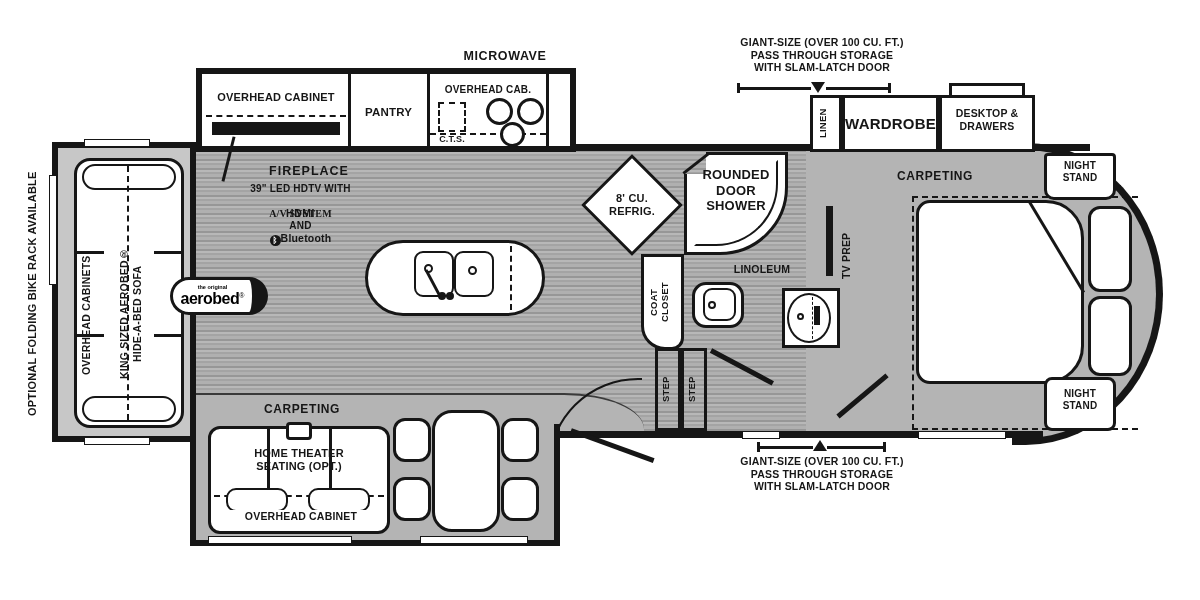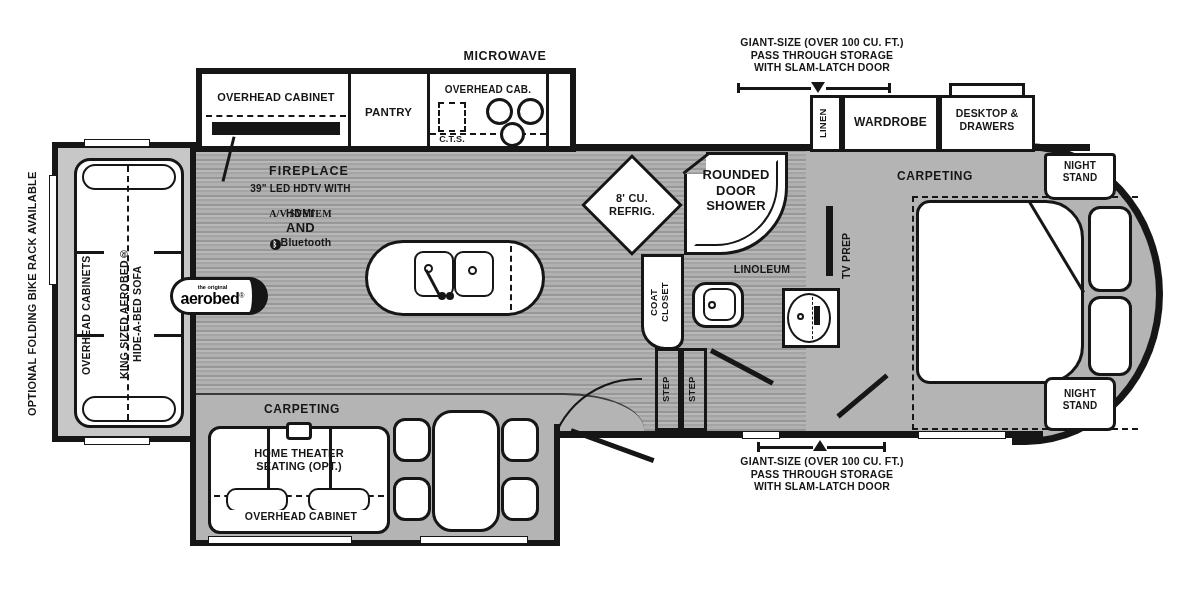--- a/index.html
+++ b/index.html
@@ -78,21 +78,21 @@
   <div class="circ" style="left:486px;top:98px;width:27px;height:27px;"></div>
   <div class="circ" style="left:517px;top:98px;width:27px;height:27px;"></div>
   <div class="circ" style="left:500px;top:122px;width:25px;height:25px;"></div>
   <div class="lbl" style="left:430px;top:49px;width:150px;font-size:12.5px;letter-spacing:.6px;">MICROWAVE</div>
 
   <div class="lbl" style="left:244px;top:164px;width:130px;font-size:12.5px;letter-spacing:1px;">FIREPLACE</div>
   <div class="line" style="left:227px;top:136px;width:2.5px;height:46px;transform:rotate(14deg);"></div>
   <div class="lbl" style="left:213px;top:183px;width:175px;font-size:10px;">39" LED HDTV WITH</div>
   <div class="lbl" style="left:213px;top:195px;width:175px;font-size:10px;">
     <span style="font-weight:900;font-size:10.5px;letter-spacing:.5px;">HDMI</span>
-    <span style="font-size:13px;">AND</span>
+    <span style="font-size:10px;">AND</span>
     <span class="bt">ᛒ</span><span style="font-size:10.5px;">Bluetooth</span>
   </div>
   <div class="lbl" style="left:213px;top:208px;width:175px;font-size:10px;font-family:Liberation Serif, serif;">A/V SYSTEM</div>
 
   <div class="abs" style="left:170px;top:277px;width:98px;height:38px;background:#fff;border:3.5px solid #161616;border-right-width:16px;border-radius:19px;text-align:center;line-height:1;">
     <div style="font-size:5.5px;font-weight:700;margin-top:5px;">the original</div>
     <span style="font-size:16px;font-weight:800;letter-spacing:-.5px;">aerobed</span><span style="font-size:7px;vertical-align:6px;">®</span>
   </div>
 
   <div class="box" style="left:365px;top:240px;width:180px;height:76px;border-radius:38px;"></div>
@@ -143,21 +143,21 @@
   <div class="line" style="left:571px;top:428px;width:88px;height:5px;transform:rotate(20deg);transform-origin:left center;"></div>
   <div class="line" style="left:711px;top:348px;width:70px;height:5px;transform:rotate(28deg);transform-origin:left center;"></div>
   <div class="line" style="left:838px;top:414px;width:64px;height:5px;transform:rotate(-40deg);transform-origin:left center;"></div>
 
   <div class="line" style="left:826px;top:206px;width:7px;height:70px;"></div>
   <div class="lbl v" style="left:840px;top:216px;width:18px;height:80px;font-size:10.5px;">TV PREP</div>
 
   <div class="box" style="left:810px;top:95px;width:32px;height:57px;border-width:3.5px;"></div>
   <div class="lbl v" style="left:817px;top:99px;width:18px;height:49px;font-size:9.5px;">LINEN</div>
   <div class="box" style="left:842px;top:95px;width:97px;height:57px;border-width:3.5px;"></div>
-  <div class="lbl" style="left:844px;top:115px;width:93px;font-size:12px;">WARDROBE</div>
+  <div class="lbl" style="left:844px;top:115px;width:93px;font-size:15px;">WARDROBE</div>
   <div class="box" style="left:939px;top:95px;width:96px;height:57px;border-width:3.5px;"></div>
   <div class="lbl" style="left:941px;top:107px;width:92px;font-size:10.5px;">DESKTOP &amp;
 DRAWERS</div>
   <div class="box" style="left:949px;top:83px;width:76px;height:15px;"></div>
 
   <div class="lbl" style="left:875px;top:169px;width:120px;font-size:12px;letter-spacing:.6px;">CARPETING</div>
 
   <div class="abs" style="left:912px;top:196px;width:226px;height:234px;border:2.5px dashed #161616;border-right:none;"></div>
 
   <div class="box" style="left:916px;top:200px;width:168px;height:184px;border-radius:14px 38px 38px 14px;"></div>

